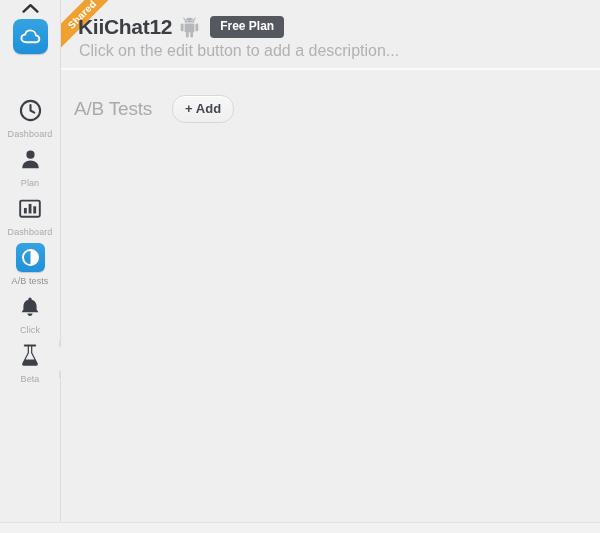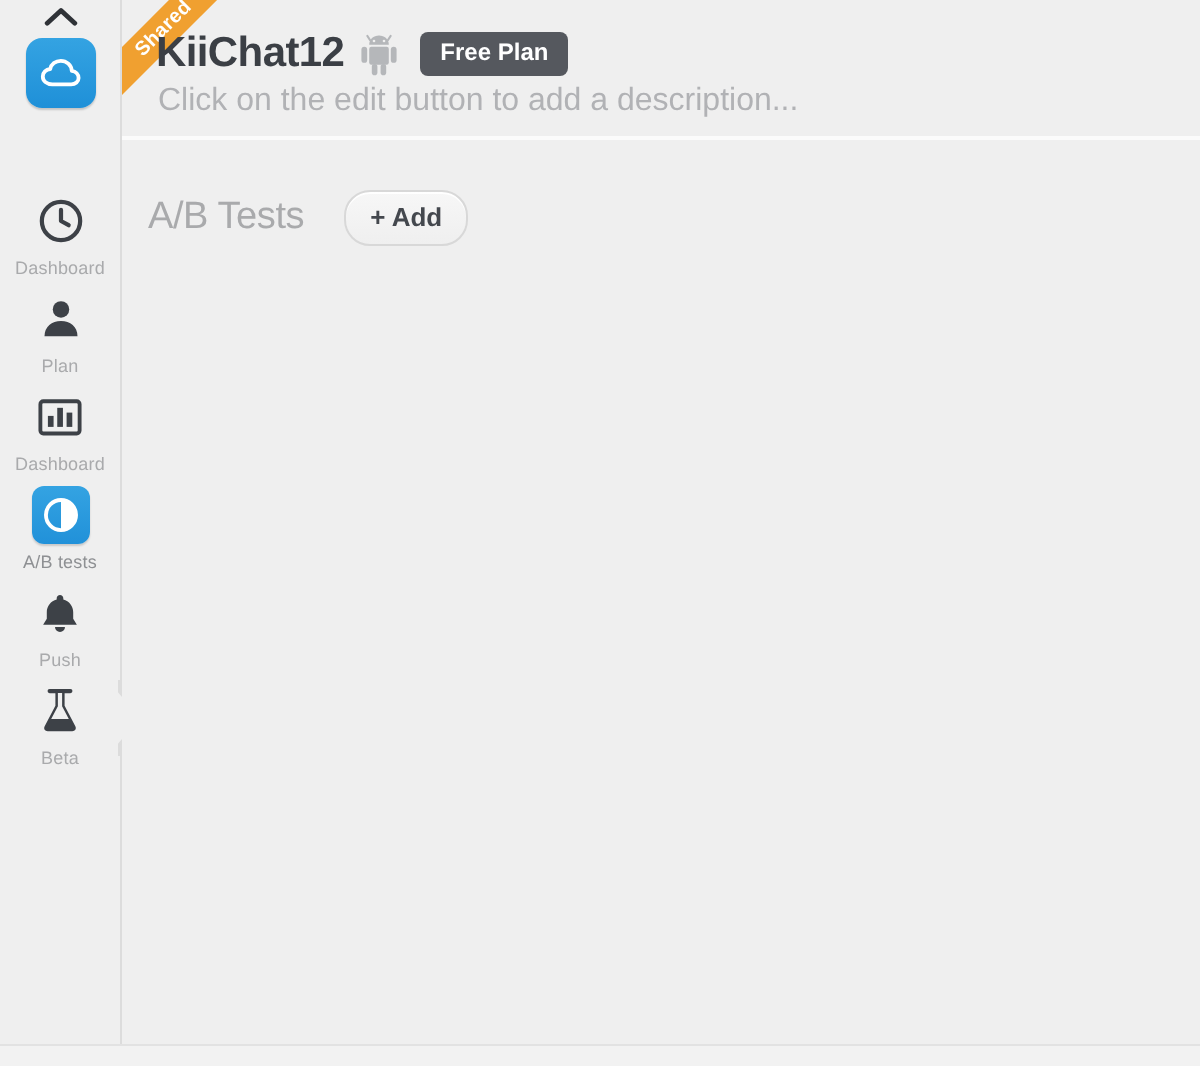--- a/index.html
+++ b/index.html
@@ -341,21 +341,21 @@
         <span class="nav-label">A/B tests</span>
       </div>
 
       <div class="nav-item">
         <span class="nav-icon">
           <svg width="22" height="23" viewBox="0 0 24 24">
             <path d="M12 2.2 C13.0 2.2 13.8 3.0 13.8 4.0 V4.6 C17.0 5.4 19.2 8.2 19.2 11.6 V15.2 L21.2 18.4 H2.8 L4.8 15.2 V11.6 C4.8 8.2 7.0 5.4 10.2 4.6 V4.0 C10.2 3.0 11.0 2.2 12 2.2 Z" fill="#3d4147"></path>
             <path d="M9.3 19.6 C9.3 21.1 10.5 22.3 12 22.3 C13.5 22.3 14.7 21.1 14.7 19.6 Z" fill="#3d4147"></path>
           </svg>
         </span>
-        <span class="nav-label">Push</span>
+        <span class="nav-label">Click</span>
       </div>
 
 
       <div class="nav-item">
         <span class="nav-icon">
           <svg width="20" height="23" viewBox="0 0 20 24">
             <path d="M4.6 1.6 H15.4" stroke="#3d4147" stroke-width="2.2" stroke-linecap="round"></path>
             <path d="M7.6 2.0 V9.2 L2.0 20.0 C1.3 21.3 2.2 22.6 3.6 22.6 H16.4 C17.8 22.6 18.7 21.3 18.0 20.0 L12.4 9.2 V2.0 Z" fill="#3d4147"></path>
             <path d="M8.9 2.6 V9.5 L5.4 16.2 H14.6 L11.1 9.5 V2.6 Z" fill="#efefef"></path>
           </svg>

